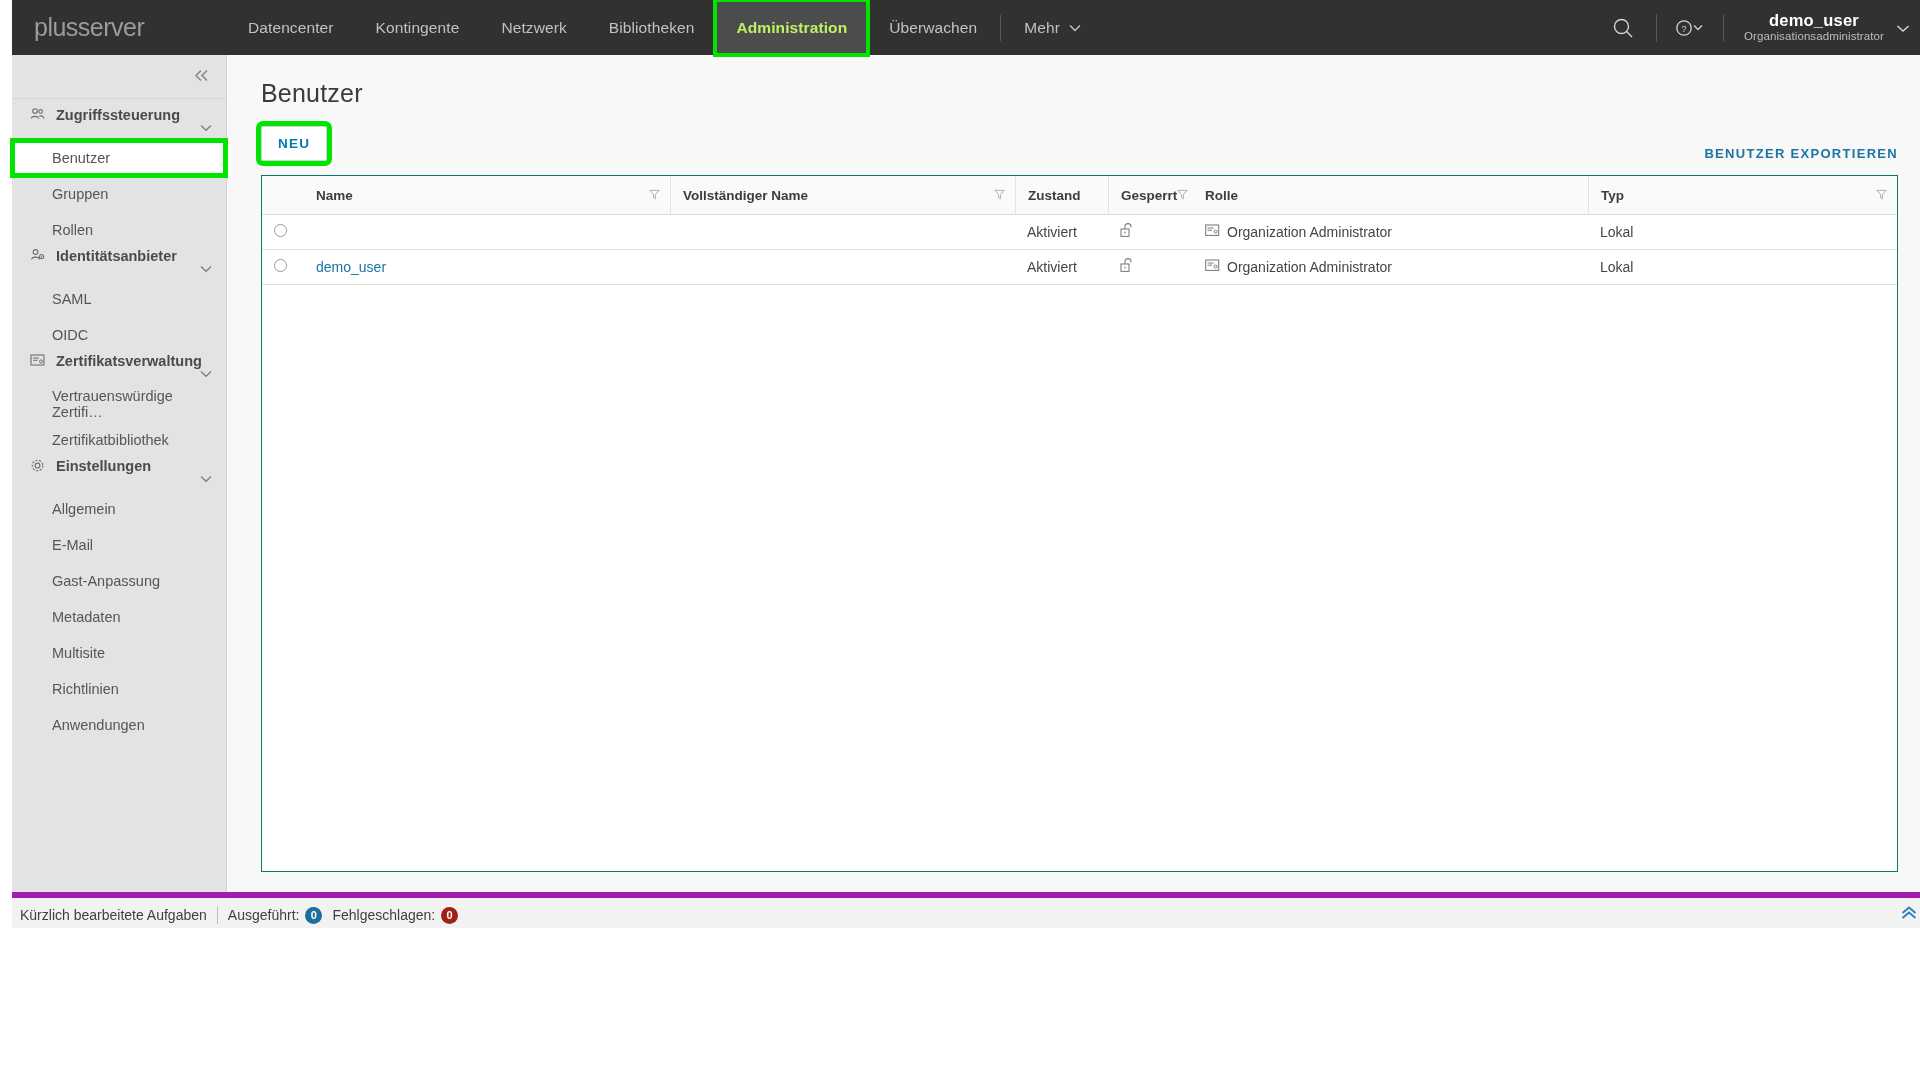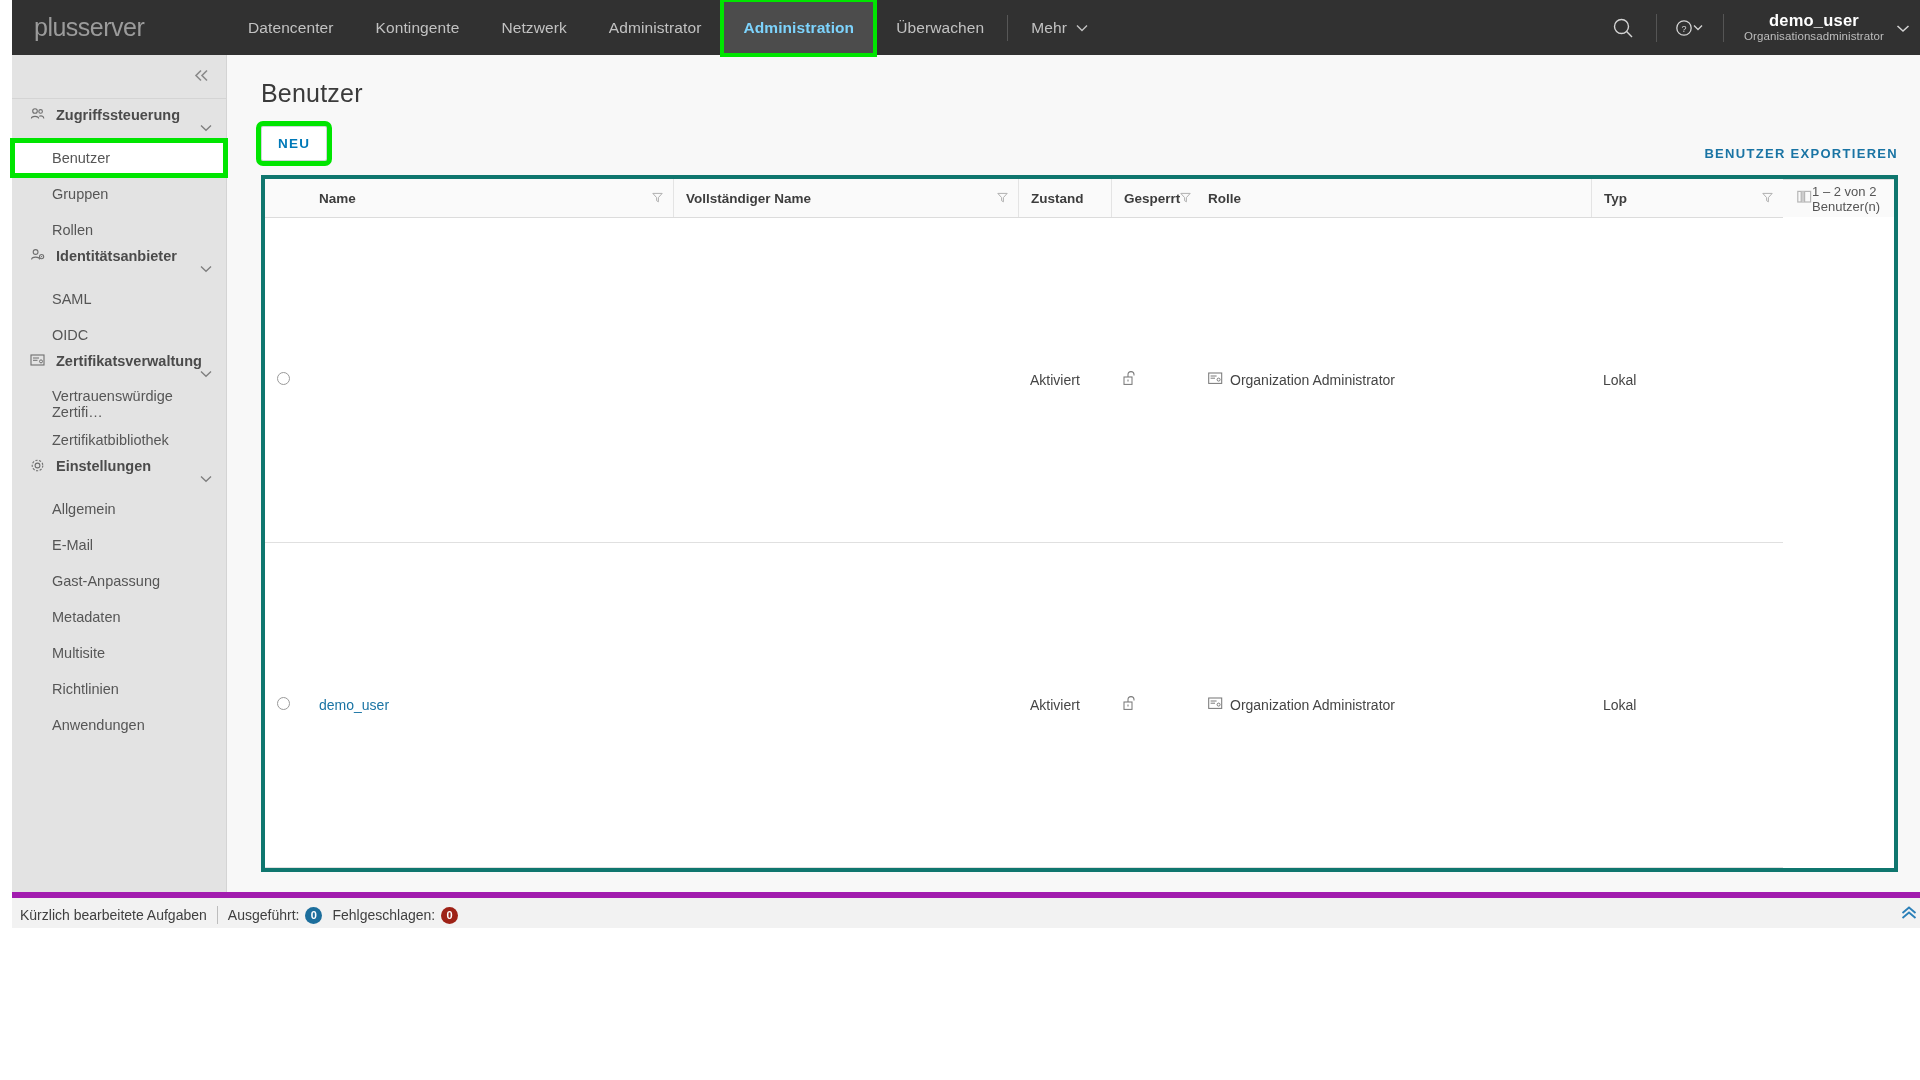--- a/index.html
+++ b/index.html
@@ -20,21 +20,21 @@
     width: 215px; padding-left: 22px; display: flex; align-items: center;
     height: 55px;
   }
   .brand svg { display: block; }
   .nav-items { display: flex; align-items: stretch; height: 55px; }
   .nav-item {
     display: flex; align-items: center; padding: 0 21px; height: 55px;
     color: #c2c2c2; font-size: 15.5px; letter-spacing: .1px;
     cursor: pointer; white-space: nowrap;
   }
-  .nav-item.active { background: #4c4c4c; color: #7dd3fc; font-weight: bold; }
+  .nav-item.active { background: #4c4c4c; color: #bef264; font-weight: bold; }
   .nav-item.highlight {
     outline: 4px solid #00e500; outline-offset: -2px;
   }
   .nav-sep { width: 1px; height: 26px; background: #575757; align-self: center; margin: 0 2px; }
   .nav-caret { margin-left: 9px; display: inline-flex; }
   .nav-right {
     position: absolute; right: 0; top: 0; height: 55px;
     display: flex; align-items: center; padding-right: 22px;
   }
   .icon-btn { display: flex; align-items: center; justify-content: center;
@@ -94,21 +94,21 @@
   }
   .btn-new-wrap.highlight { outline: 5px solid #00e500; display: inline-block; border-radius: 2px; }
   .link-export {
     color: #1a74a4; font-size: 13px; font-weight: bold; letter-spacing: 1.3px;
     cursor: pointer;
   }
 
   
   .table-card {
     margin: 0 34px 0 34px; background: #ffffff;
-    border: 4px solid #0f766e; flex: 1 1 auto; display: flex; flex-direction: row;
+    border: 1px solid #0f766e; flex: 1 1 auto; display: flex; flex-direction: column;
     min-height: 0;
   }
   .tbl { width: 100%; border-collapse: collapse; table-layout: fixed; }
   .tbl th {
     height: 38px; background: #fafafa; font-size: 13.5px; color: #3d3d3d;
     font-weight: bold; text-align: left; border-bottom: 1px solid #dcdcdc;
     padding: 0; vertical-align: middle;
   }
   .th-inner { display: flex; align-items: center; justify-content: space-between;
     height: 38px; padding: 0 10px 0 12px; border-left: 1px solid #e4e4e4; }
@@ -167,21 +167,21 @@
       <div class="nav-item">
         <span>Datencenter</span>
       </div>
       <div class="nav-item">
         <span>Kontingente</span>
       </div>
       <div class="nav-item">
         <span>Netzwerk</span>
       </div>
       <div class="nav-item">
-        <span>Administrator</span>
+        <span>Bibliotheken</span>
       </div>
       <div class="nav-item active highlight">
         <span>Administration</span>
       </div>
       <div class="nav-item">
         <span>Überwachen</span>
       </div>
       <div class="nav-sep"></div>
       <div class="nav-item">
         <span>Mehr</span>
@@ -493,31 +493,20 @@
                   <span>Organization Administrator</span>
                 </span>
               </td>
               <td>Lokal</td>
             </tr>
           </tbody>
         </table>
 
         <div class="tbody-fill"></div>
 
-        <div class="table-footer">
-          <span>
-            <svg width="15" height="14" viewBox="0 0 15 14">
-              <rect x="0.8" y="1.4" width="12.8" height="10.6" fill="none" stroke="#b6b6b6" stroke-width="1.2"></rect>
-              <rect x="4.2" y="1.4" width="3.4" height="10.6" fill="#cdcdcd"></rect>
-              <line x1="4.2" y1="1.4" x2="4.2" y2="12" stroke="#b6b6b6" stroke-width="1.2"></line>
-              <line x1="7.6" y1="1.4" x2="7.6" y2="12" stroke="#b6b6b6" stroke-width="1.2"></line>
-            </svg>
-          </span>
-          <span class="footer-count">1 – 2 von 2 Benutzer(n)</span>
-        </div>
       </div>
 
       <div class="page-bottom-pad"></div>
     </div>
   </div>
 
   <div class="statusbar">
     <div class="status-left">
       <span>Kürzlich bearbeitete Aufgaben</span>
       <span class="status-sep"></span>

